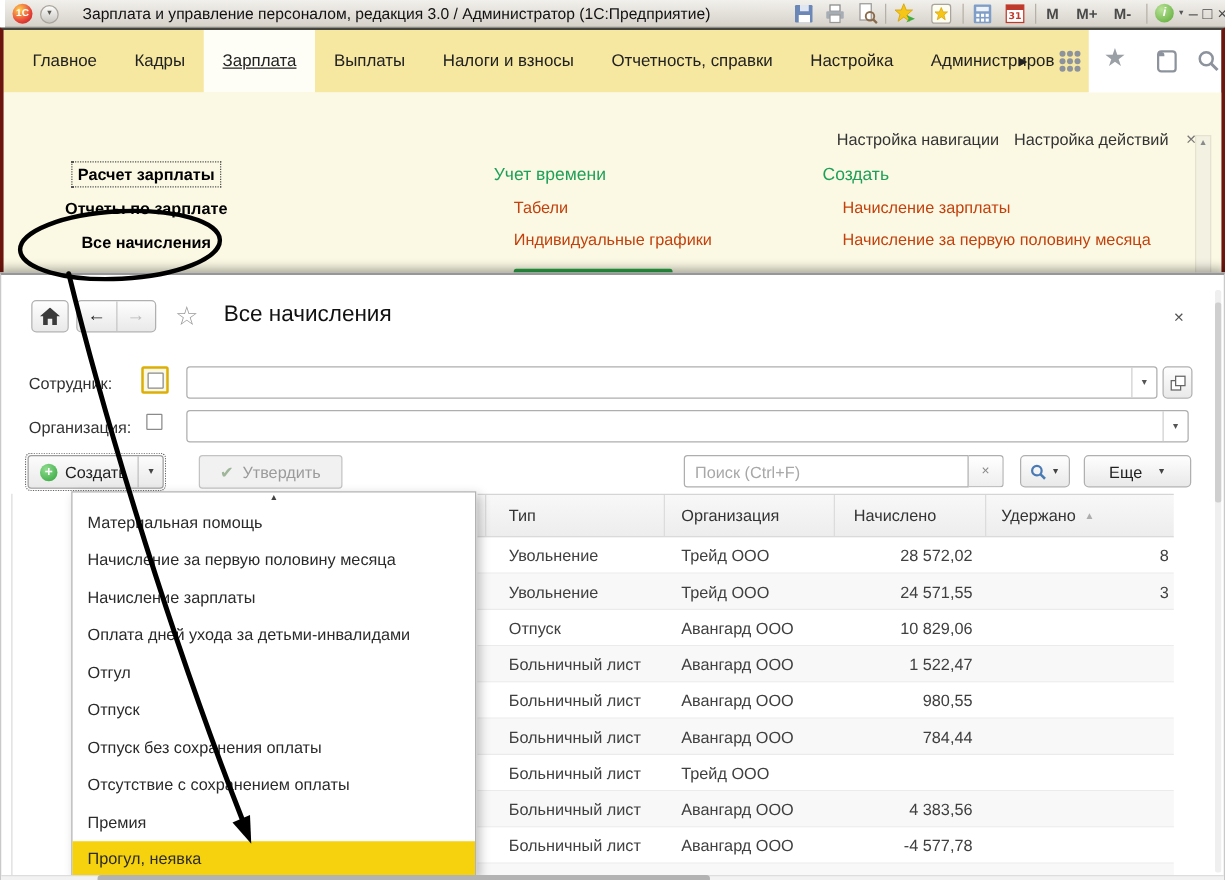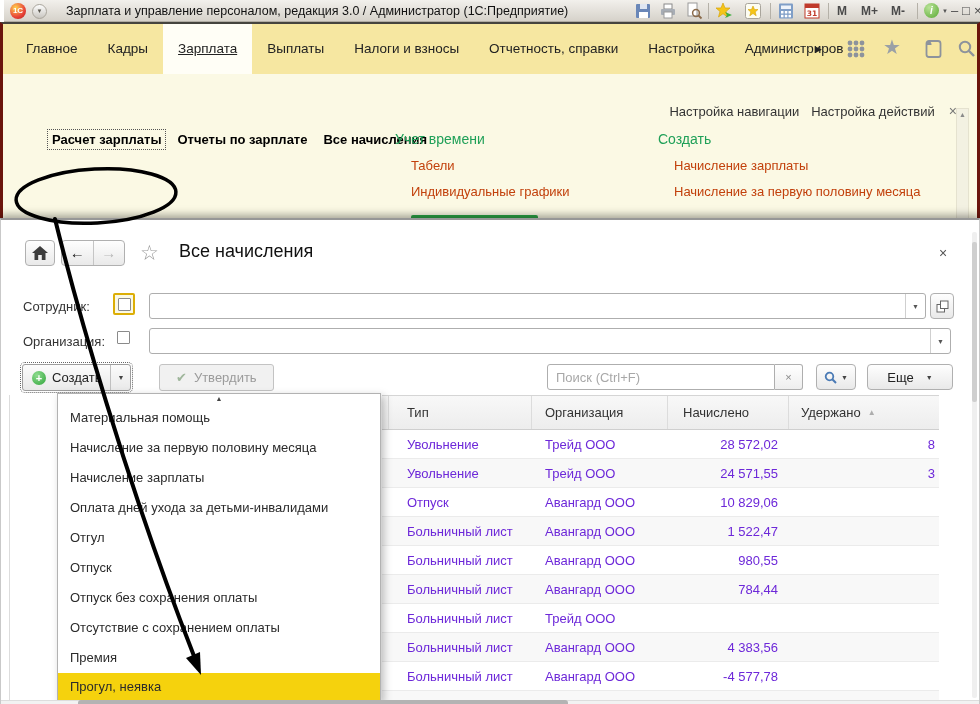--- a/index.html
+++ b/index.html
@@ -21,33 +21,33 @@
   .tbm { position:absolute; top:4px; font-size:12px; font-weight:bold; color:#4a4a4a; }
   .info-i { position:absolute; top:3px; width:15px; height:15px; border-radius:50%;
     background:radial-gradient(circle at 35% 30%, #b9e398, #58a832); color:#fff;
     font-size:10px; font-weight:bold; font-style:italic; text-align:center; line-height:15px; }
   .info-arr { position:absolute; top:8px; font-size:6px; color:#555; }
   .winctl { position:absolute; top:3px; font-size:13px; color:#4a4a4a; }
 
   
   .upper { position:absolute; left:0; top:22px; width:980px; height:196px;
     border-top:2px solid #45443e; border-left:3px solid #6b150c; border-right:3px solid #6b150c; }
-  .tabbar { position:absolute; left:0; top:0; width:974px; height:50px; background:#f6e7a1; }
+  .tabbar { position:absolute; left:0; top:0; width:868px; height:50px; background:#f6e7a1; }
   .tabstrip { position:absolute; left:8px; top:0; height:50px; display:flex; align-items:stretch; }
   .tab { padding:0 15px; font-size:13.5px; color:#222; line-height:50px; white-space:nowrap; }
   .tab.active { background:#fffef6; text-decoration:underline; }
   .overflow-arr { position:absolute; left:812px; top:20px; font-size:9px; color:#222; }
   .tb-right-icon { position:absolute; top:14px; }
   .star-glyph { font-size:20px; color:#9aa0a6; line-height:22px; }
 
   .navpanel { position:absolute; left:0; top:50px; width:974px; height:146px; background:#fbf9e4; }
   .panel-top { position:absolute; right:20px; top:16px; display:flex; align-items:center; gap:12px;margin-top:13px; }
   .panel-action { font-size:13px; color:#333; white-space:nowrap; }
   .panel-close { font-size:14px; color:#777; margin-left:2px; }
-  .panel-left { position:absolute; left:45px; top:56px; display:flex; flex-direction:row; gap:8px; align-items:center; }
+  .panel-left { position:absolute; left:45px; top:56px; display:flex; flex-direction:column; gap:8px; align-items:center; }
   .panel-link { font-size:13px; font-weight:bold; color:#000; padding:2px 4px; white-space:nowrap; }
   .panel-link.focused { outline:1px dotted #555; }
   .section { position:absolute; top:57px; }
   .section-header { font-size:14px; color:#1fa058; margin-bottom:11px; }
   .section-item { font-size:13px; color:#c2410c; margin:0 0 11px 16px; white-space:nowrap; }
   .green-thumb { position:absolute; left:408px; top:141px; width:127px; height:5px;
     background:#2ca646; border-radius:2px; }
   .panel-vscroll { position:absolute; left:953px; top:34px; width:13px; height:112px;
     background:#f3f1e2; border:1px solid #e5e2cf; text-align:center; }
   .panel-vscroll-arrow { font-size:7px; color:#8a8a8a; line-height:12px; }
@@ -114,21 +114,21 @@
   .th { font-size:13px; color:#333; display:flex; align-items:center; border-right:1px solid #dcdcdc; }
   .th:last-child { border-right:none; }
   .c0 { width:7px; }
   .c1 { width:143px; padding-left:18px; }
   .c2 { width:136px; padding-left:13px; }
   .c3 { width:121px; padding-left:15px; }
   .c4 { width:150px; padding-left:12px; }
   .sort-arrow { font-size:8px; color:#adadad; margin-left:7px; }
   .trow { display:flex; height:29px; border-bottom:1px solid #ebebeb; background:#fff; }
   .trow.alt { background:#f8f8f8; }
-  .td { font-size:13px; color:#6d28d9; display:flex; align-items:center; }
+  .td { font-size:13px; color:#404040; display:flex; align-items:center; }
   .td.c3 { justify-content:flex-end; padding-left:0; padding-right:11px; }
   .td.c4 { justify-content:flex-end; padding-left:0; padding-right:4px; }
   .table-left-line { position:absolute; left:8px; top:175px; width:1px; height:311px; background:#dcdcdc; }
 
   
   .menu { position:absolute; left:56px; top:173px; width:324px; height:308px; background:#fff;
     border:1px solid #b2b2b2; box-shadow:3px 3px 8px rgba(0,0,0,0.25); z-index:5; }
   .menu-up { height:9px; text-align:center; font-size:7px; color:#444; line-height:9px; }
   .menu-item { height:30px; line-height:30px; padding-left:12px; font-size:13px; color:#2b2b2b; white-space:nowrap; }
   .menu-item.highlighted { background:#f5d20d; height:27px; line-height:27px; }

